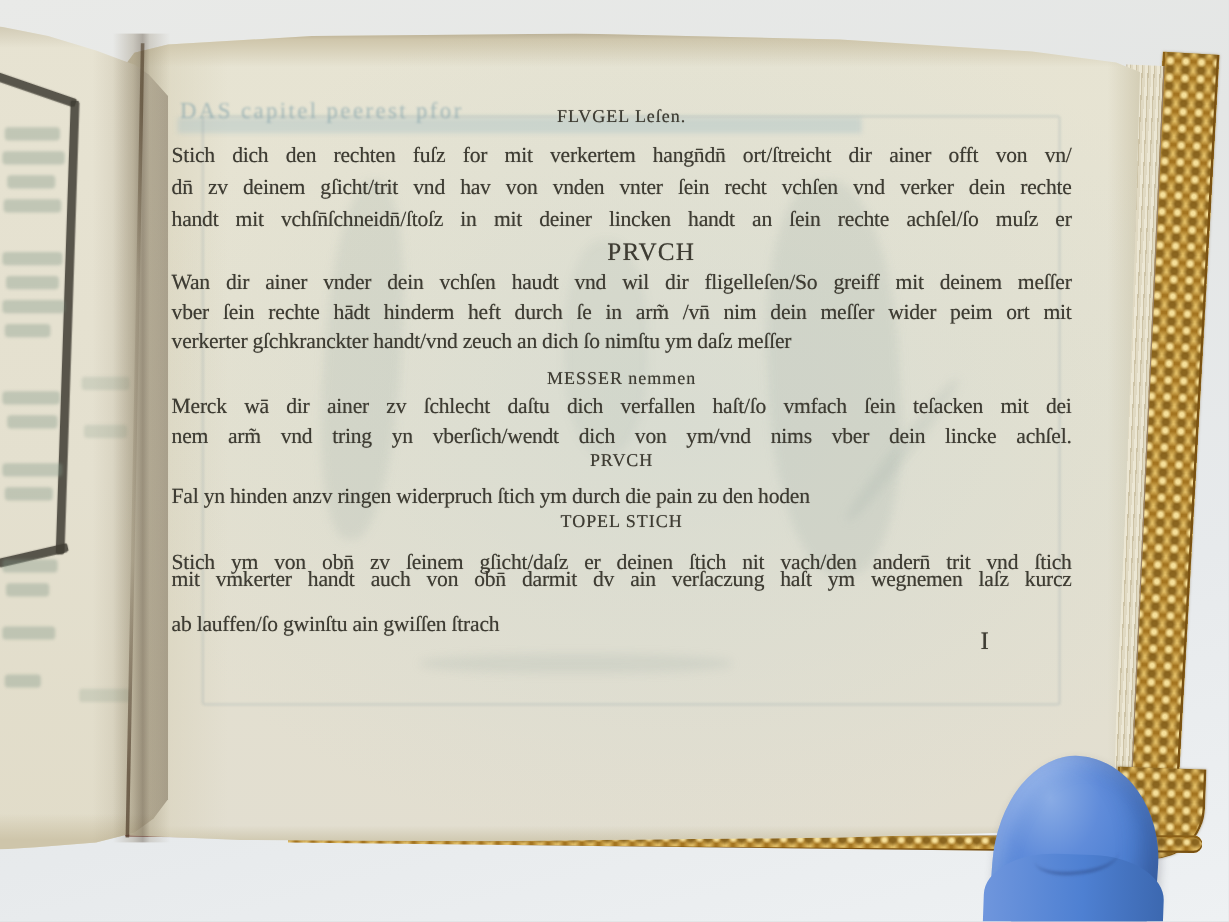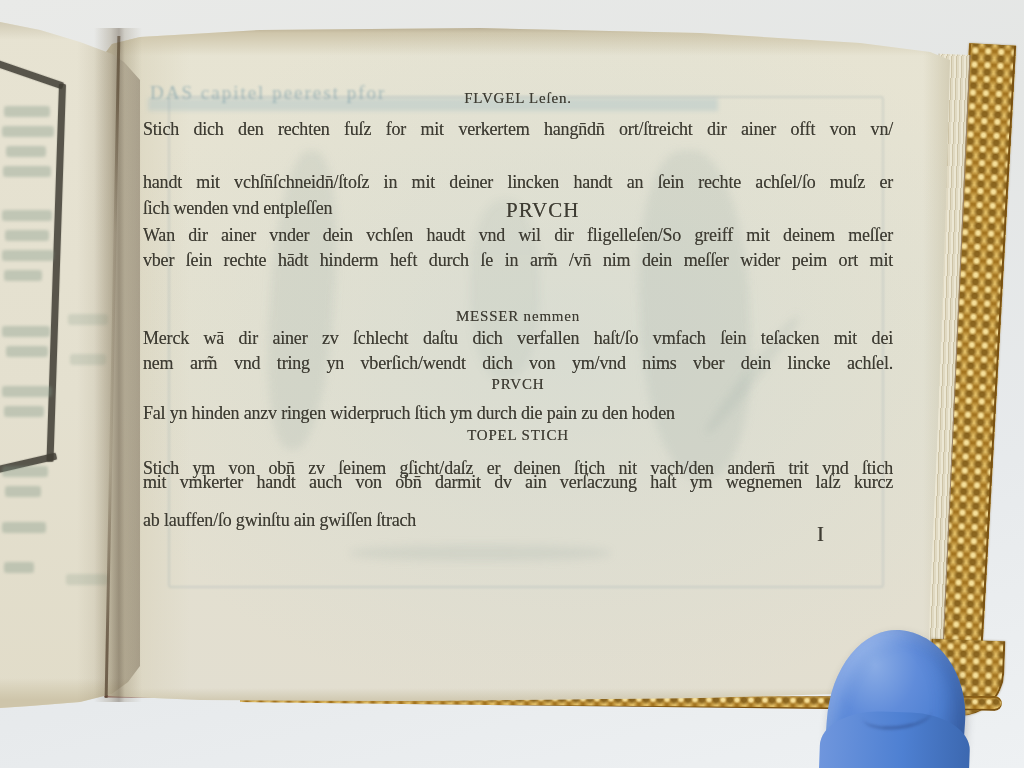--- a/index.html
+++ b/index.html
@@ -142,27 +142,28 @@
     <div class="ghost ghost-fig" style="left:650px;top:274px;width:14px;height:150px;transform:rotate(38deg)"></div>
     <div class="ghost ghost-fig" style="left:255px;top:519px;width:260px;height:16px"></div>
   </div>
 
   <div id="gutter-shadow"></div>
   <div id="gutter-line"></div>
 
   <div id="textblock">
     <div class="line h" style="top:90px">FLVGEL Leſen.</div>
     <div class="line j" style="top:119px">Stich dich den rechten fuſz for mit verkertem hangn̄dn̄ ort/ſtreicht dir ainer offt von vn/</div>
+    <div class="line j" style="top:146px">dn̄ zv deinem gſicht/trit vnd hav von vnden vnter ſein recht vchſen vnd verker dein rechte</div>
     <div class="line j" style="top:172px">handt mit vchſn̄ſchneidn̄/ſtoſz in mit deiner lincken handt an ſein rechte achſel/ſo muſz er</div>
     <div class="line split" style="top:198px">
-      <span>ſich wenden vnd entpleſſen</span>
       <span class="ctr">PRVCH</span>
     </div>
     <div class="line j" style="top:250px">vber ſein rechte hādt hinderm heft durch ſe in arm̃ /vn̄ nim dein meſſer wider peim ort mit</div>
     <div class="line j" style="top:225px">Wan dir ainer vnder dein vchſen haudt vnd wil dir fligelleſen/So greiff mit deinem meſſer</div>
+    <div class="line" style="top:274px">verkerter gſchkranckter handt/vnd zeuch an dich ſo nimſtu ym daſz meſſer</div>
     <div class="line h" style="top:308px">MESSER nemmen</div>
     <div class="line j" style="top:353px">nem arm̃ vnd tring yn vberſich/wendt dich von ym/vnd  nims vber dein lincke achſel.</div>
     <div class="line j" style="top:328px">Merck wā dir ainer zv ſchlecht daſtu dich  verfallen haſt/ſo vmfach ſein teſacken mit dei</div>
     <div class="line h" style="top:376px">PRVCH</div>
     <div class="line h" style="top:427px">TOPEL STICH</div>
     <div class="line" style="top:403px">Fal yn hinden anzv ringen widerpruch ſtich ym durch die pain zu den hoden</div>
     <div class="line j" style="top:458px">Stich ym von obn̄ zv ſeinem gſicht/daſz er deinen ſtich nit vach/den andern̄ trit vnd ſtich</div>
     <div class="line j" style="top:472px">mit vmkerter handt auch von obn̄ darmit dv ain verſaczung haſt ym wegnemen laſz kurcz</div>
     <div class="line" style="top:510px">ab lauffen/ſo gwinſtu ain gwiſſen ſtrach</div>
     <div id="sig">I</div>

